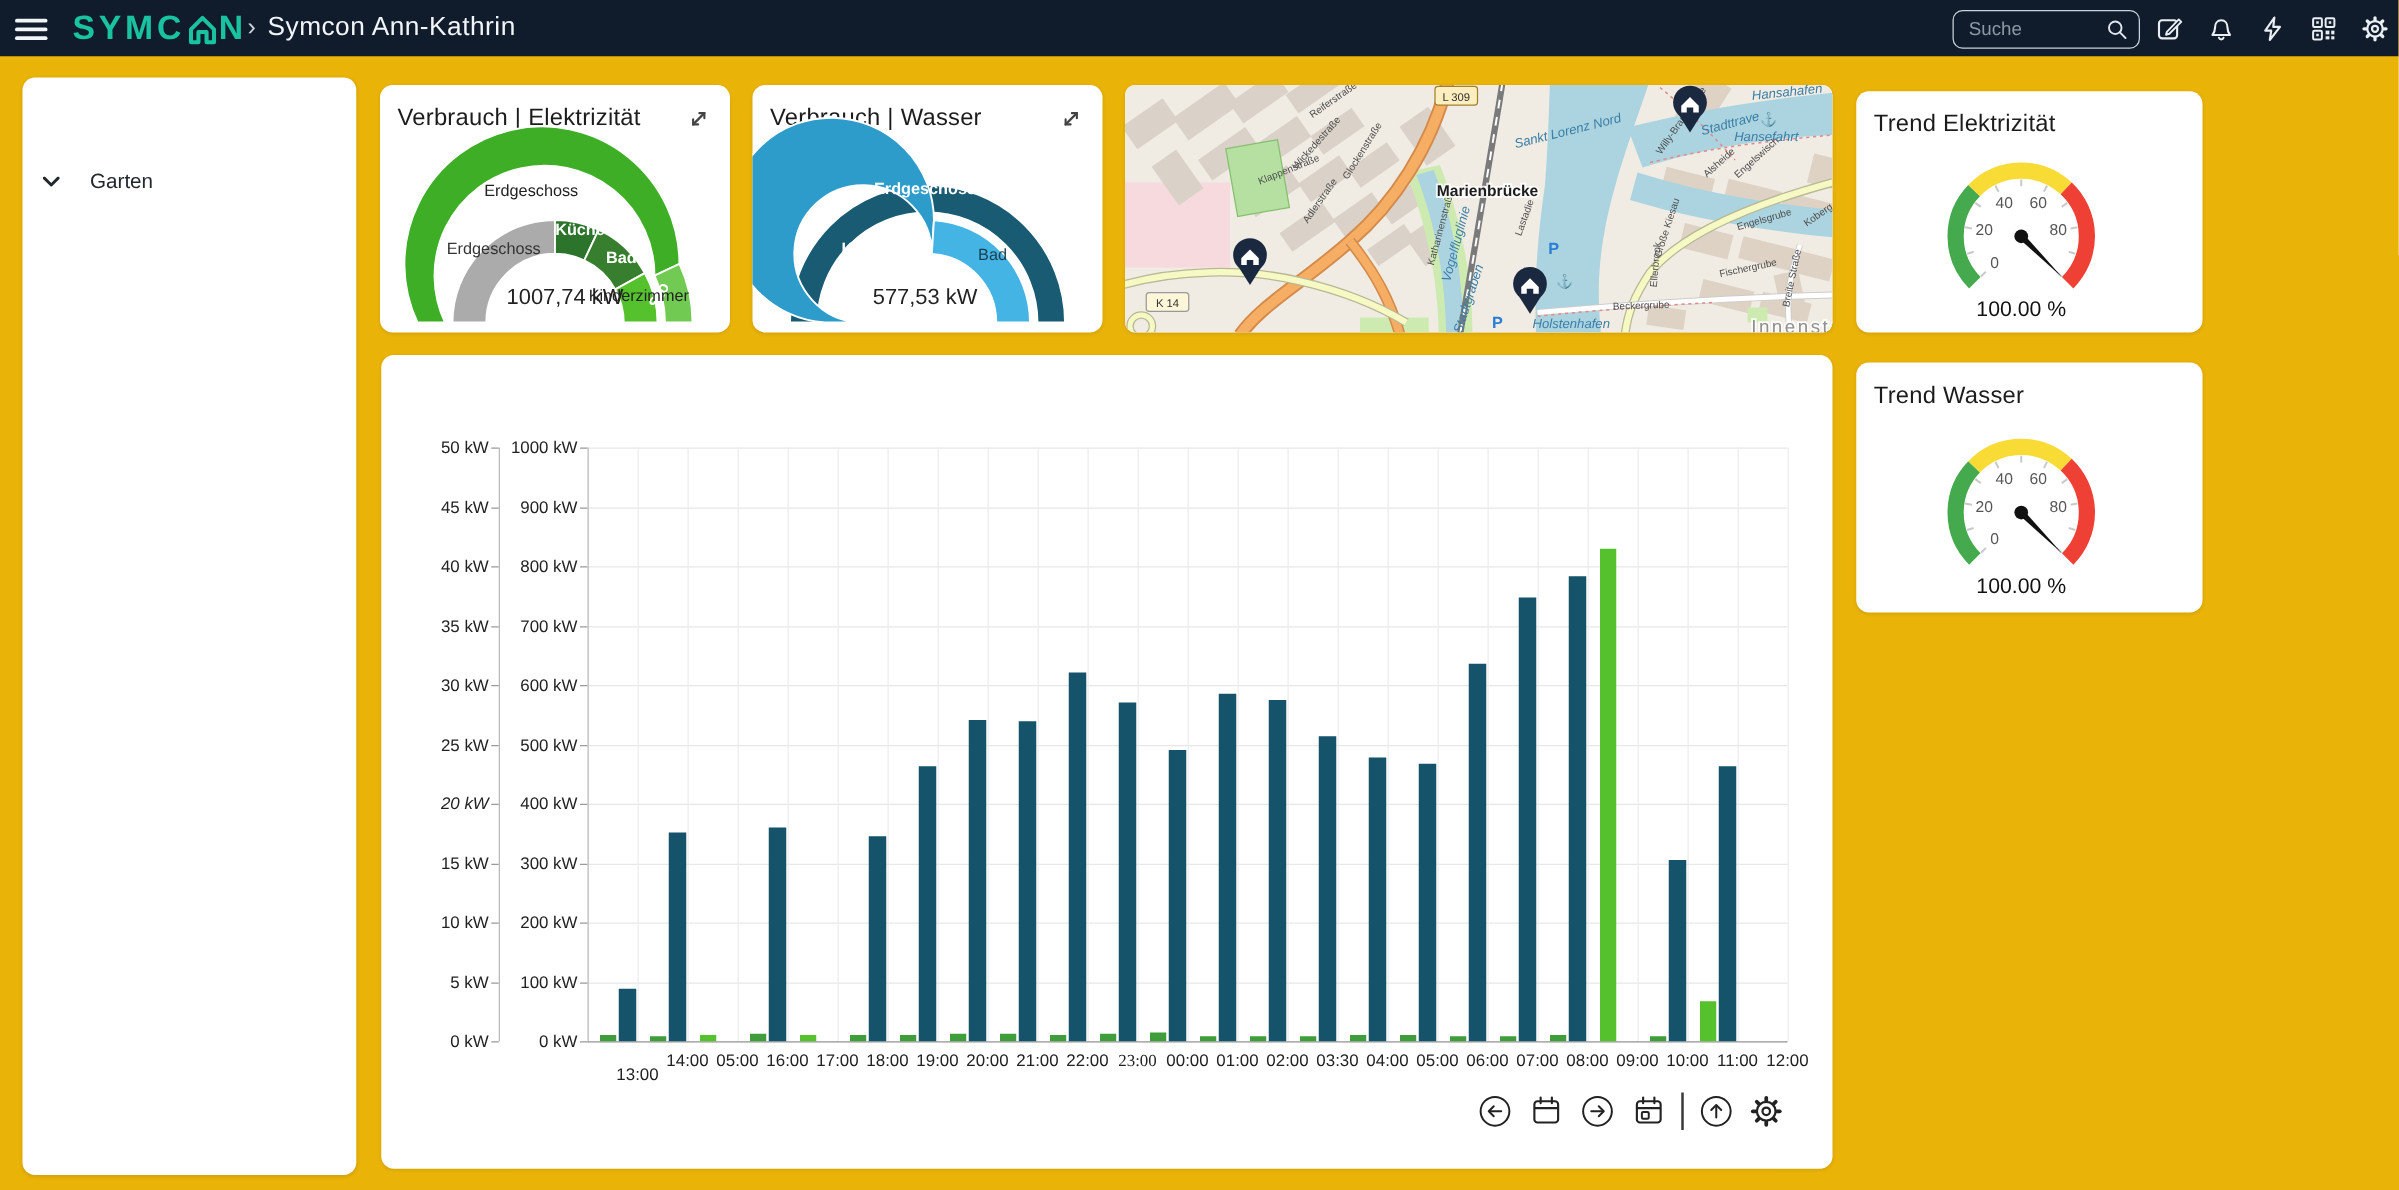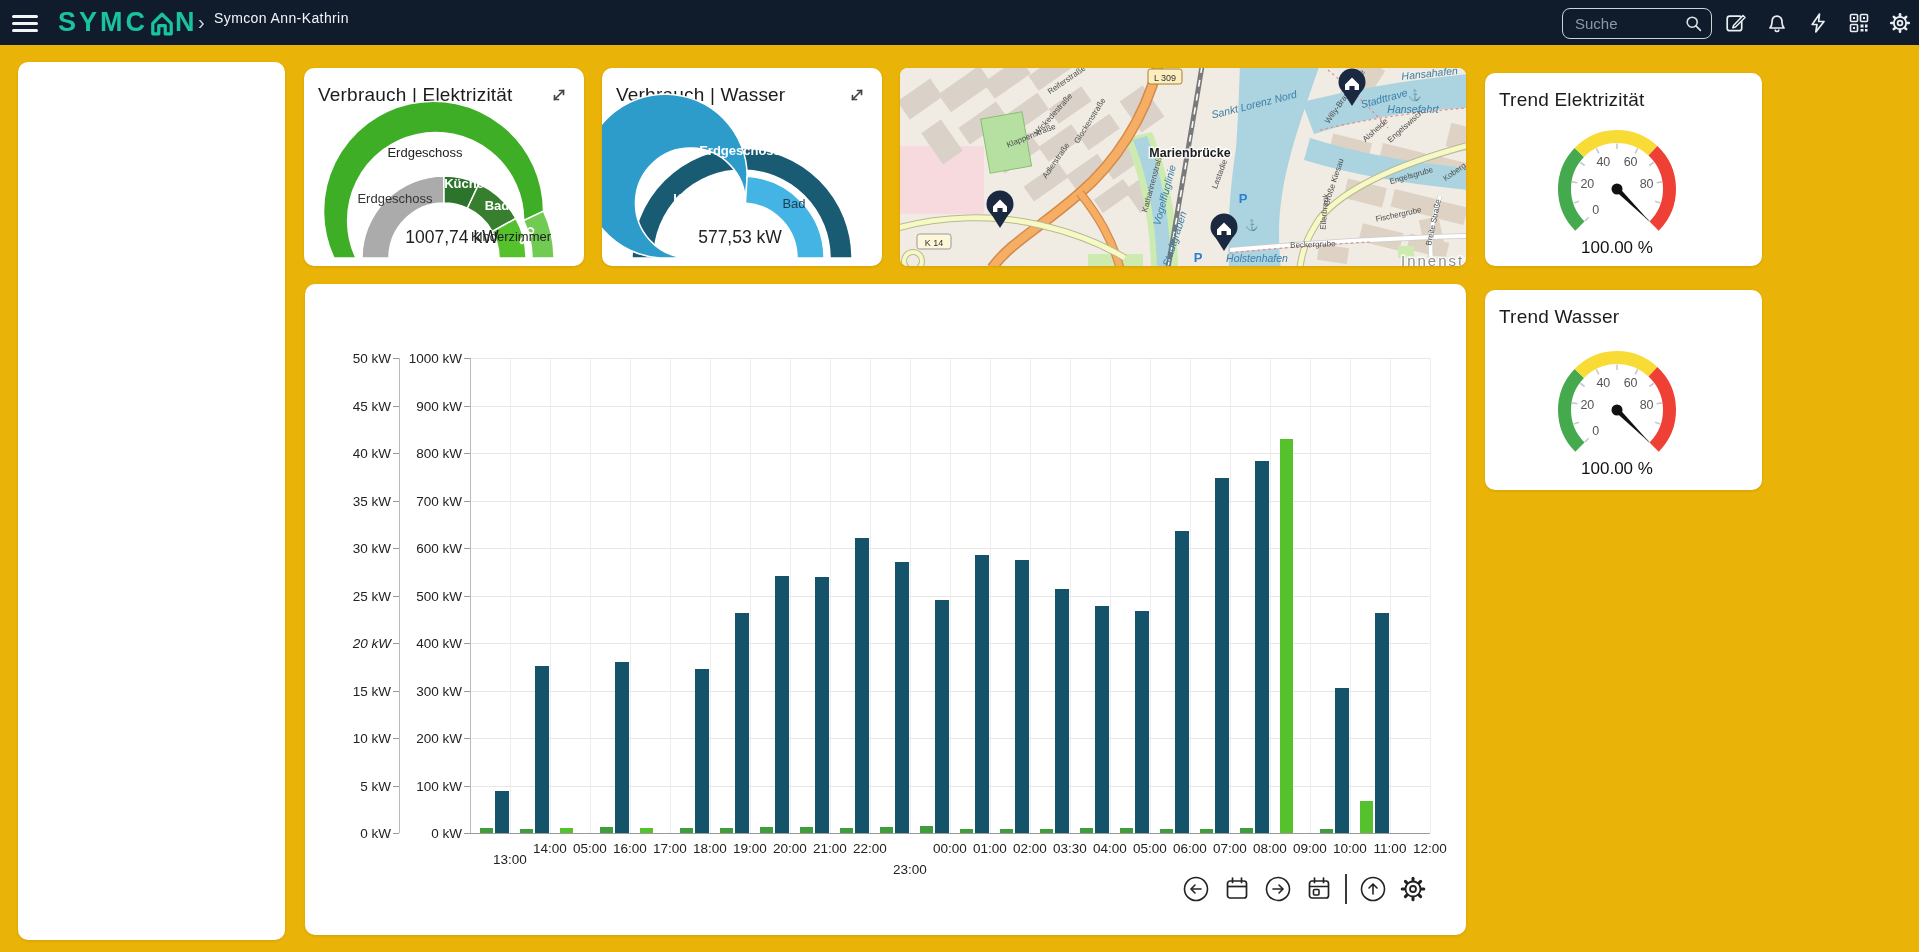--- a/index.html
+++ b/index.html
@@ -7,21 +7,21 @@
   .page{position:relative;width:1919px;height:952px;background:#eab308;overflow:hidden;}
 
   
   .topbar{position:absolute;left:0;top:0;width:1919px;height:45px;background:#101c2c;display:flex;align-items:center;}
   .hamburger{position:absolute;left:12px;top:11px;width:26px;height:22px;cursor:pointer;}
   .hamburger span{display:block;height:3px;background:#f2f5f8;border-radius:2px;margin:4px 0;}
   .brand{position:absolute;left:58px;top:7px;display:flex;align-items:center;color:#19c2a0;
          font-size:27px;font-weight:bold;letter-spacing:3px;}
   .brand svg{margin:2px 1px 0 2px;}
   .crumb-sep{position:absolute;left:198px;top:11px;color:#cdd5de;font-size:20px;}
-  .page-title{position:absolute;left:214px;top:10px;color:#f2f5f8;font-size:14px;letter-spacing:.4px;}
+  .page-title{position:absolute;left:214px;top:10px;color:#f2f5f8;font-size:21px;letter-spacing:.4px;}
   .search{position:absolute;left:1562px;top:8px;width:148px;height:29px;border:1.5px solid #c9d1d9;border-radius:8px;
           display:flex;align-items:center;background:transparent;}
   .search input{flex:1;border:none;outline:none;background:transparent;color:#e8edf2;font-size:15px;padding:0 4px 0 12px;width:100px;font-family:"Liberation Sans",sans-serif;}
   .search input::placeholder{color:#8d98a5;}
   .search .mag{margin-right:8px;}
   .tb-icons{position:absolute;left:1724px;top:0;height:45px;display:flex;align-items:center;gap:17px;}
   .tb-icon{width:24px;height:24px;cursor:pointer;}
 
   
   .card{position:absolute;background:#fff;border-radius:10px;box-shadow:0 1px 3px rgba(0,0,0,.10);overflow:hidden;}
@@ -126,20 +126,26 @@
               <line x1="16.8" y1="16.8" x2="18.2" y2="18.2"></line>
             <line x1="5.8" y1="18.2" x2="7.2" y2="16.8"></line>
               <line x1="16.8" y1="7.2" x2="18.2" y2="5.8"></line>
           </g>
         </g>
       </svg>
     </div>
   </div>
 
   <div class="card sidebar">
+    <div class="side-item" style="top:66px;">
+      <svg class="chev" width="14" height="9" viewBox="0 0 14 9">
+        <path d="M1.5,1.5 L7,7 L12.5,1.5" fill="none" stroke="#23282d" stroke-width="2.3" stroke-linecap="round" stroke-linejoin="round"></path>
+      </svg>
+      <span>Garten</span>
+    </div>
   </div>
 
   <div class="card" style="left:304px;top:68px;width:280px;height:198px;">
     <h3>Verbrauch | Elektrizität</h3>
     <svg class="expand" viewBox="0 0 18 18">
       <g stroke="#444" stroke-width="1.7" fill="none" stroke-linecap="round">
         <line x1="4.5" y1="13.5" x2="13.5" y2="4.5"></line>
         <path d="M9.5,4.5 H13.5 V8.5"></path>
           <path d="M4.5,9.5 V13.5 H8.5"></path>
       </g>
@@ -477,21 +483,21 @@
         <div class="bar" style="left:429.5px;top:329.075px;width:14px;height:219.925px;background:#15536a;"></div>
         <div class="xlab" style="left:485px;top:557px;">20:00</div>
         <div class="bar" style="left:455px;top:543.3px;width:13px;height:5.7px;background:#3f9e3b;"></div>
         <div class="bar" style="left:469.5px;top:292.025px;width:14px;height:256.975px;background:#15536a;"></div>
         <div class="xlab" style="left:525px;top:557px;">21:00</div>
         <div class="bar" style="left:495px;top:542.825px;width:13px;height:6.175000000000001px;background:#3f9e3b;"></div>
         <div class="bar" style="left:509.5px;top:292.97499999999997px;width:14px;height:256.02500000000003px;background:#15536a;"></div>
         <div class="xlab" style="left:565px;top:557px;">22:00</div>
         <div class="bar" style="left:535px;top:543.775px;width:13px;height:5.2250000000000005px;background:#3f9e3b;"></div>
         <div class="bar" style="left:549.5px;top:254.02499999999998px;width:14px;height:294.975px;background:#15536a;"></div>
-        <div class="xlab" style="left:605px;top:578px;">23:00</div>
+        <div class="xlab" style="left:605px;top:557px;font-family:Liberation Serif, serif;">23:00</div>
         <div class="bar" style="left:575px;top:543.3px;width:13px;height:5.7px;background:#3f9e3b;"></div>
         <div class="bar" style="left:589.5px;top:277.77500000000003px;width:14px;height:271.22499999999997px;background:#15536a;"></div>
         <div class="xlab" style="left:645px;top:557px;">00:00</div>
         <div class="bar" style="left:615px;top:541.875px;width:13px;height:7.125px;background:#3f9e3b;"></div>
         <div class="bar" style="left:629.5px;top:316.25px;width:14px;height:232.75px;background:#15536a;"></div>
         <div class="xlab" style="left:685px;top:557px;">01:00</div>
         <div class="bar" style="left:655px;top:544.725px;width:13px;height:4.275px;background:#3f9e3b;"></div>
         <div class="bar" style="left:669.5px;top:271.125px;width:14px;height:277.875px;background:#15536a;"></div>
         <div class="xlab" style="left:725px;top:557px;">02:00</div>
         <div class="bar" style="left:695px;top:544.725px;width:13px;height:4.275px;background:#3f9e3b;"></div>

